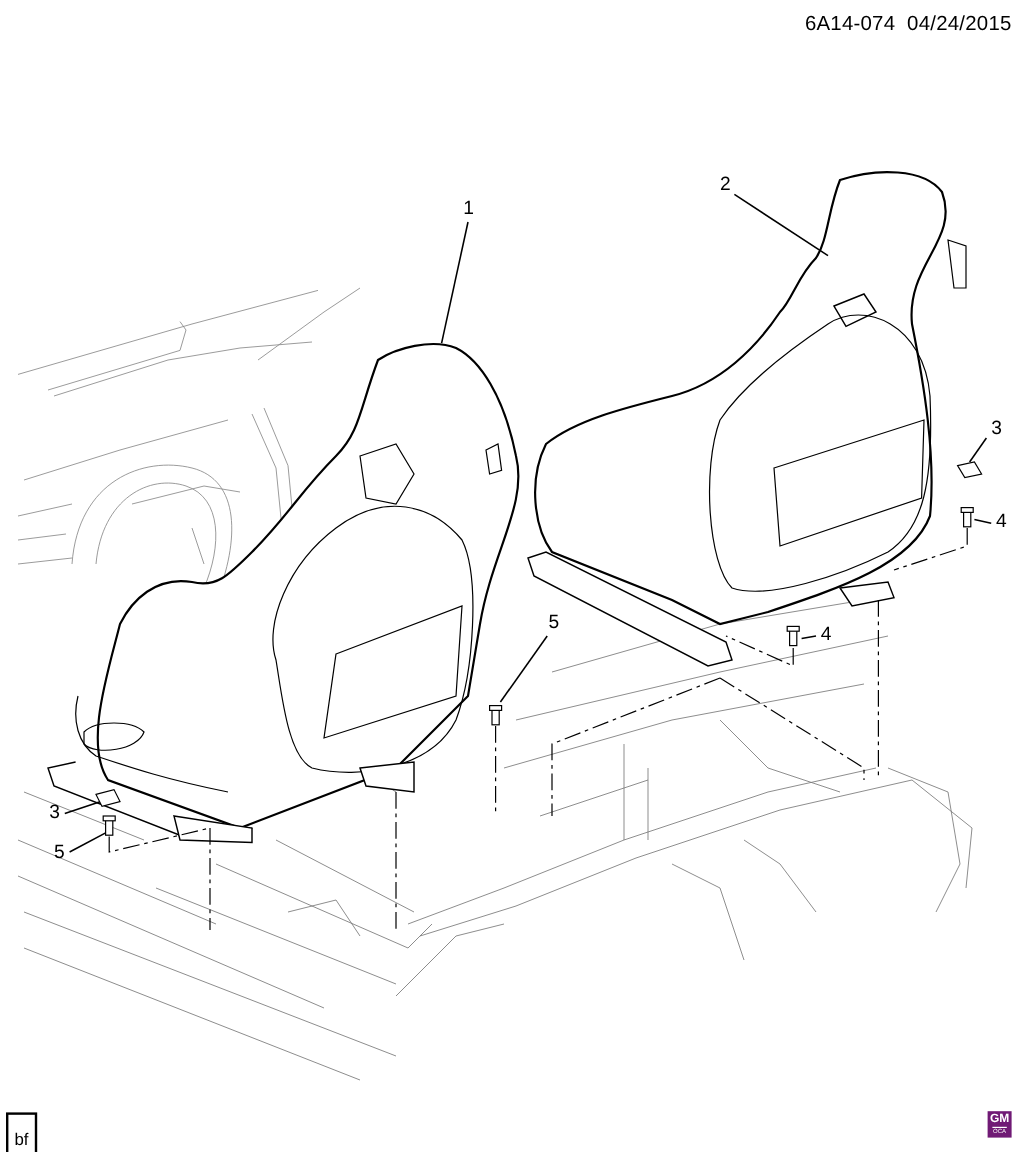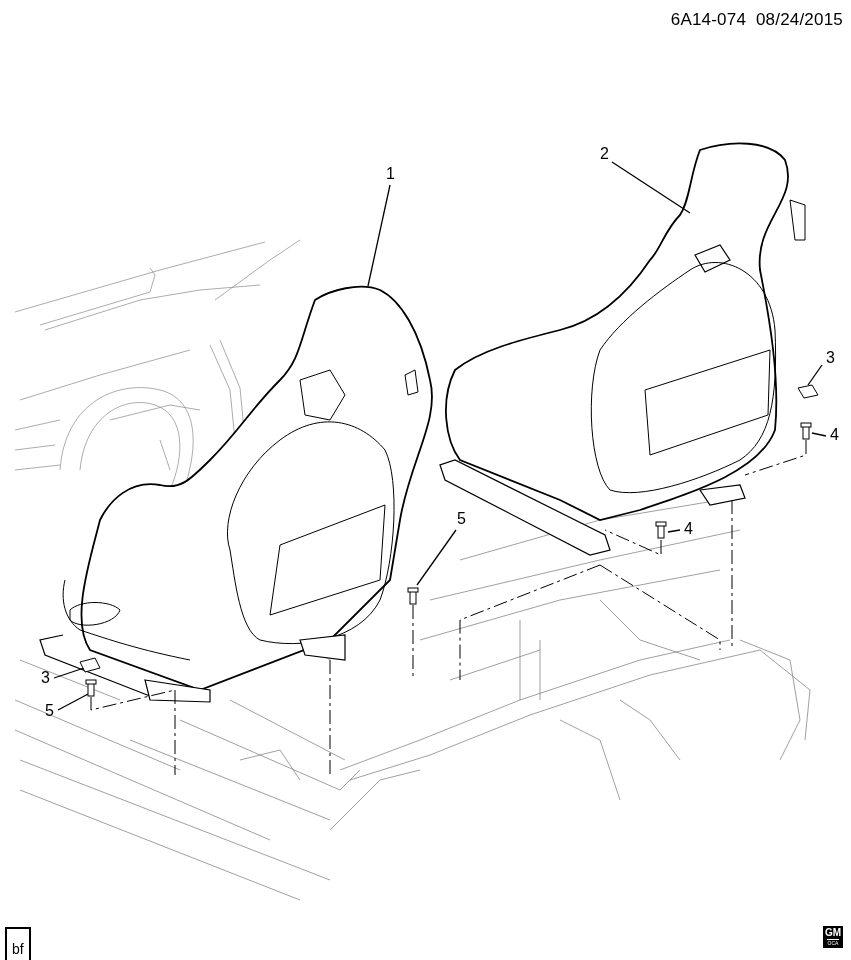--- a/index.html
+++ b/index.html
@@ -1,28 +1,28 @@
 <!DOCTYPE html>
 <html><head>
 <meta charset="utf-8">
 <style>
   html,body{margin:0;padding:0;background:#ffffff;}
   body{width:851px;height:960px;position:relative;overflow:hidden;font-family:"Liberation Sans",sans-serif;color:#000;}
   .header-id{position:absolute;top:10px;right:8px;font-size:17px;letter-spacing:0.2px;white-space:pre;}
   .callout{position:absolute;font-size:16px;line-height:16px;}
   svg.art{position:absolute;left:0;top:0;}
   .bf-box{position:absolute;left:5px;top:927px;border:2px solid #000;padding:12px 5px;font-size:14px;line-height:16px;height:16px;}
-  .gm-logo{position:absolute;left:823px;top:926px;width:20px;height:22px;background:#000000;color:#fff;display:flex;flex-direction:column;align-items:center;justify-content:center;}
+  .gm-logo{position:absolute;left:823px;top:926px;width:20px;height:22px;background:#701a75;color:#fff;display:flex;flex-direction:column;align-items:center;justify-content:center;}
   .gm-logo .gm{font-size:10px;font-weight:bold;line-height:10px;}
   .gm-logo .oca{font-size:5px;line-height:6px;border-top:1px solid #fff;margin-top:1px;padding:0 1px;}
 </style>
 </head>
 <body>
 
-<div class="header-id">6A14-074  08/24/2015</div>
+<div class="header-id">6A14-074  04/24/2015</div>
 
 <svg class="art" width="851" height="960" viewBox="0 0 851 960" xmlns="http://www.w3.org/2000/svg">
 
   <g stroke="#888" stroke-width="0.7" fill="none">
     <path d="M15 312 L160 270 L265 242"></path>
     <path d="M40 325 L150 292 L155 275 L150 268"></path>
     <path d="M45 330 L140 300 L200 290 L260 285"></path>
     <path d="M20 400 L100 375 L190 350"></path>
     <path d="M210 345 L230 390 L235 440 L230 470"></path>
     <path d="M220 340 L240 388 L245 440"></path>

